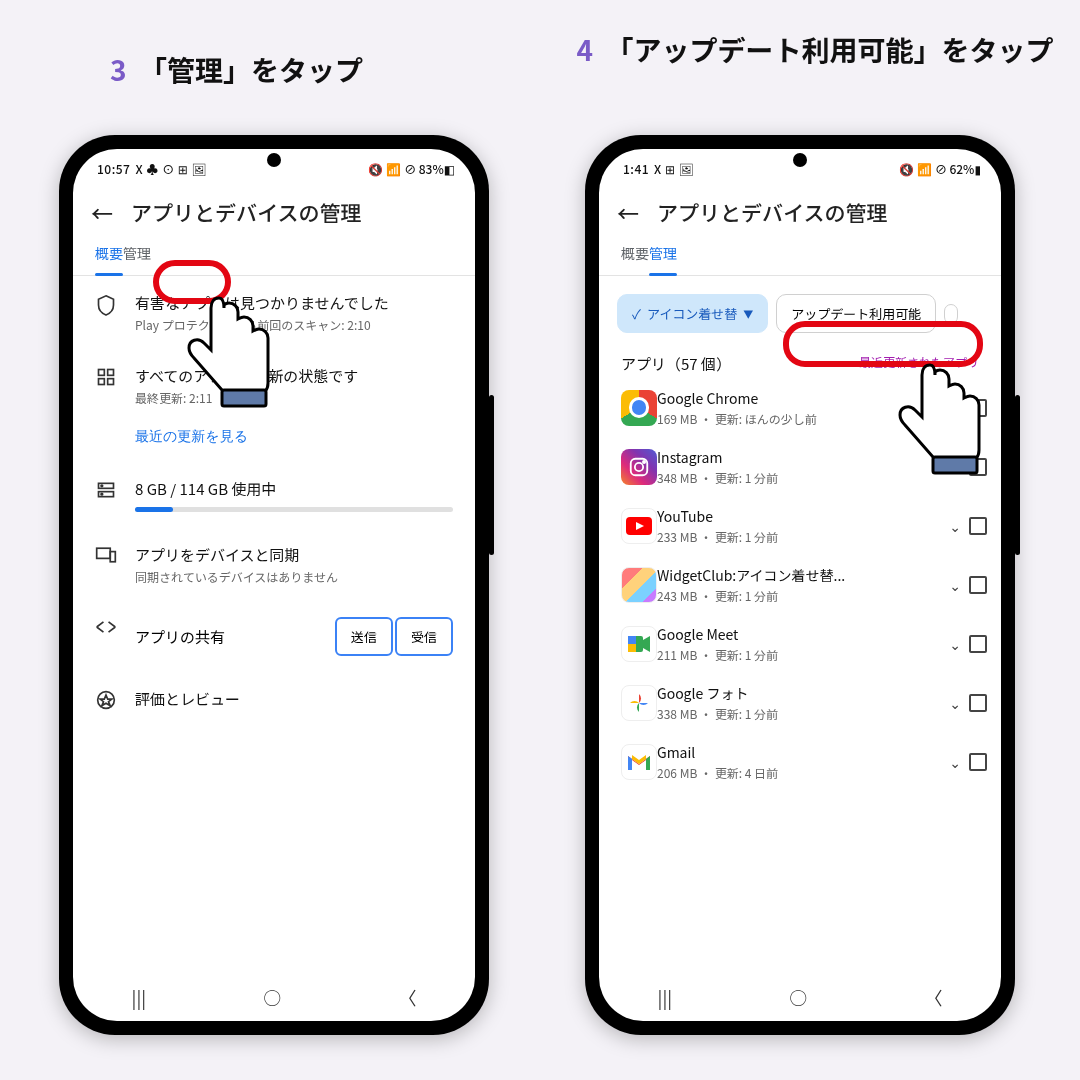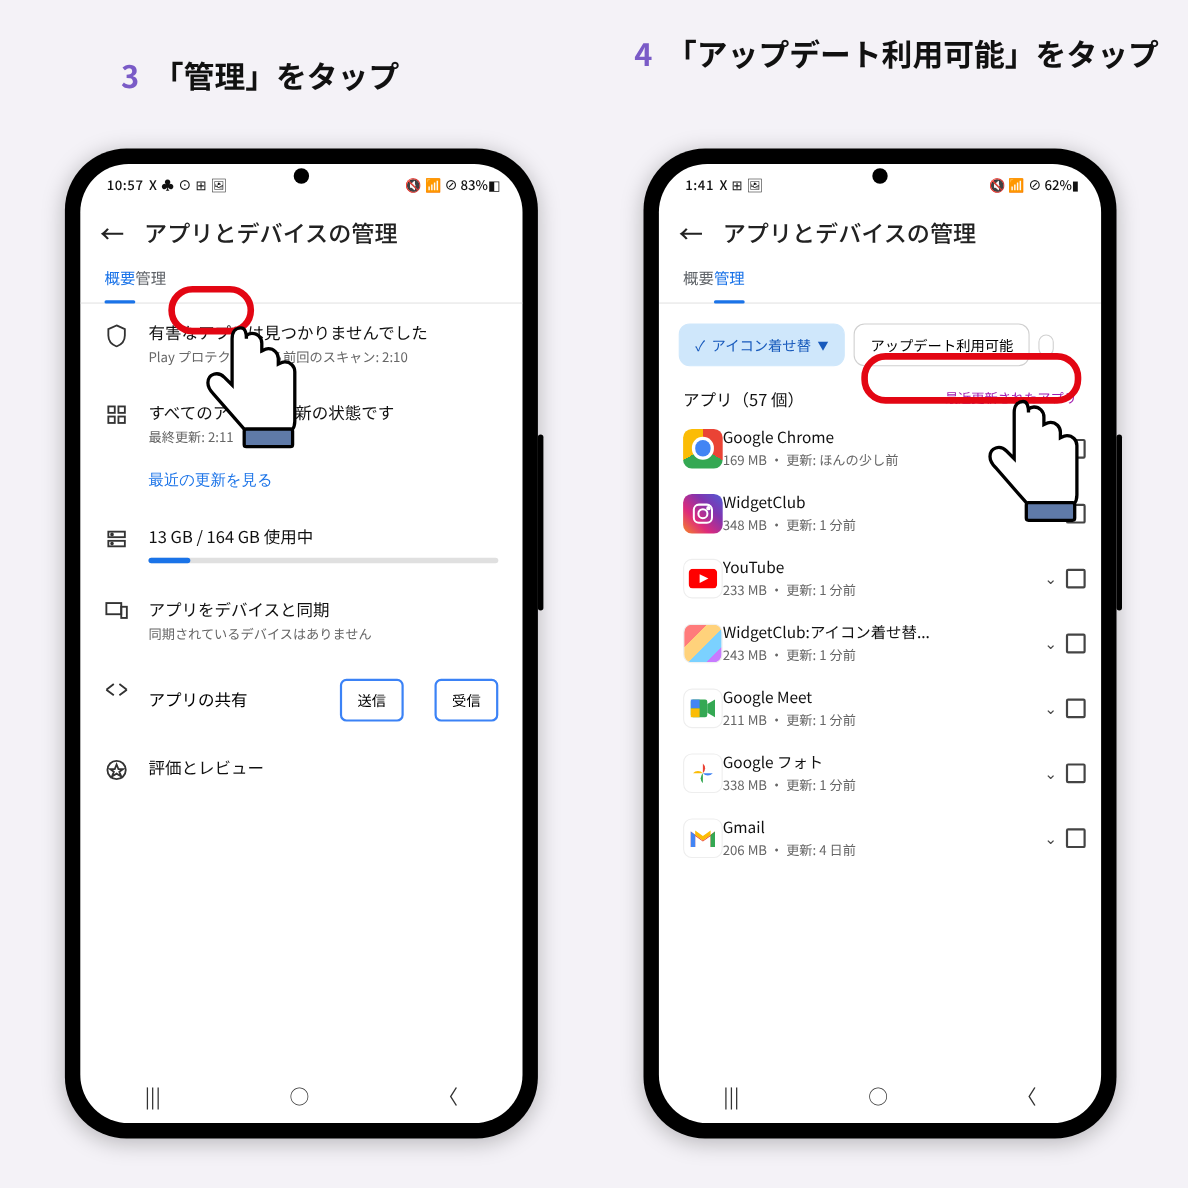--- a/index.html
+++ b/index.html
@@ -93,21 +93,21 @@
   .content { flex:1; overflow:hidden; }
 
   
   .row { display:flex; gap:18px; padding:16px 22px; }
   .row .ic { width:22px; display:flex; justify-content:center; padding-top:2px; color:#333;}
   .row .txt .t1{ font-size:15px; color:#111; }
   .row .txt .t2{ font-size:12px; color:#666; margin-top:3px;}
   .linkish{ color:#1a73e8; font-size:14px; padding:6px 0 16px 62px;font-family:Liberation Serif, serif;}
   .bar { height:5px; background:#e0e0e0; border-radius:3px; margin-top:8px; position:relative; width:100%;}
   .bar .fill{ position:absolute; left:0; top:0; bottom:0; width:12%; background:#1a73e8; border-radius:3px;}
-  .row.buttons .txt{ flex:1; display:flex; align-items:center; gap:28px;}
+  .row.buttons .txt{ flex:1; display:flex; align-items:center; gap:2px;}
   .pillbtn{ border:2px solid #3b82f6; border-radius:6px; padding:8px 14px; font-size:13px;}
   .row.buttons .label{ flex:1; font-size:15px;}
 
   
   .chipbar{ display:flex; gap:8px; padding:18px 18px 10px; align-items:center;}
   .chip{ border:1px solid #d0d0d0; border-radius:10px; padding:9px 14px; font-size:13px; display:flex; align-items:center; gap:6px; white-space:nowrap;}
   .chip.blue{ background:#cfe7fb; border-color:#cfe7fb; color:#185abc;}
   .chip .drop{ font-size:10px;}
   .chip.cut{ padding-right:4px; }
 
@@ -219,21 +219,21 @@
       <div class="row">
         <div class="ic">
           <svg width="20" height="20" viewBox="0 0 24 24" fill="none" stroke="#333" stroke-width="2">
               <rect x="3" y="4" width="18" height="6"></rect>
               <rect x="3" y="14" width="18" height="6"></rect>
               <circle cx="7" cy="7" r="1" fill="#333"></circle>
               <circle cx="7" cy="17" r="1" fill="#333"></circle>
             </svg>
         </div>
         <div class="txt" style="flex:1">
-          <div class="t1">13 GB / 164 GB 使用中</div>
+          <div class="t1">8 GB / 114 GB 使用中</div>
           <div class="bar">
               <div class="fill"></div>
             </div>
         </div>
       </div>
 
       <div class="row">
         <div class="ic">
           <svg width="22" height="18" viewBox="0 0 26 20" fill="none" stroke="#333" stroke-width="2">
               <rect x="2" y="2" width="16" height="12"></rect>
@@ -345,21 +345,21 @@
         </div>
         <div class="app">
           <div class="aicon ic-ig">
             <svg width="22" height="22" viewBox="0 0 24 24" fill="none" stroke="#fff" stroke-width="2">
                 <rect x="3" y="3" width="18" height="18" rx="5"></rect>
                 <circle cx="12" cy="12" r="4.5"></circle>
                 <circle cx="17.5" cy="6.5" r="1.2" fill="#fff"></circle>
               </svg>
           </div>
           <div class="ainfo">
-            <div class="aname">WidgetClub</div>
+            <div class="aname">Instagram</div>
             <div class="asub">348 MB ・ 更新: 1 分前</div>
           </div>
           <span class="chev">⌄</span>
           <span class="cbox"></span>
         </div>
         <div class="app">
           <div class="aicon ic-yt">
             <svg width="26" height="18" viewBox="0 0 26 18">
                 <rect x="0" y="0" width="26" height="18" rx="4" fill="#ff0000"></rect>
                 <path d="M10 5 L18 9 L10 13 Z" fill="#fff"></path>

